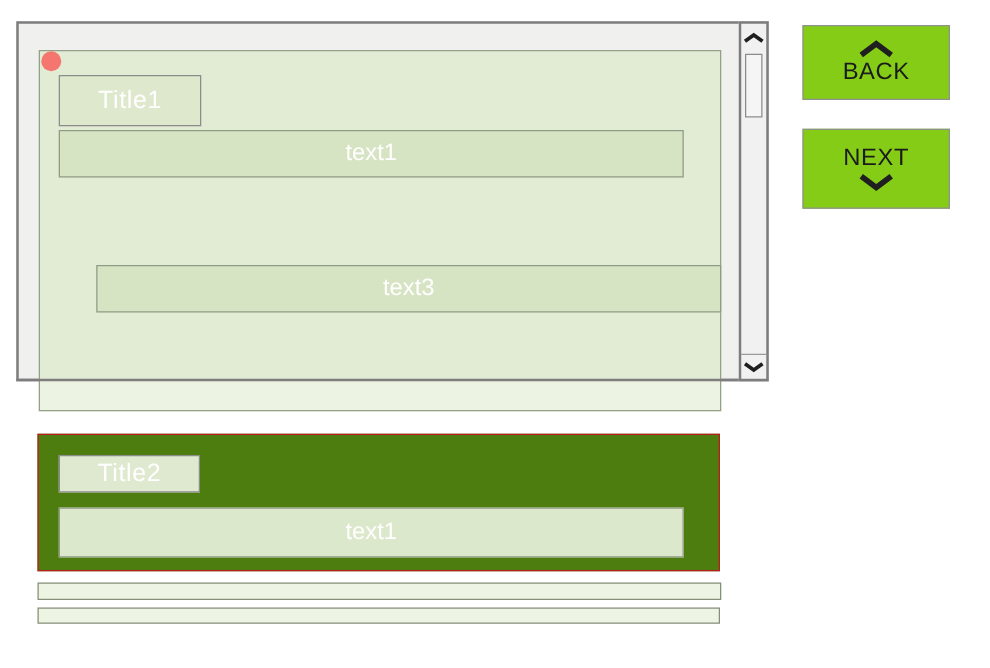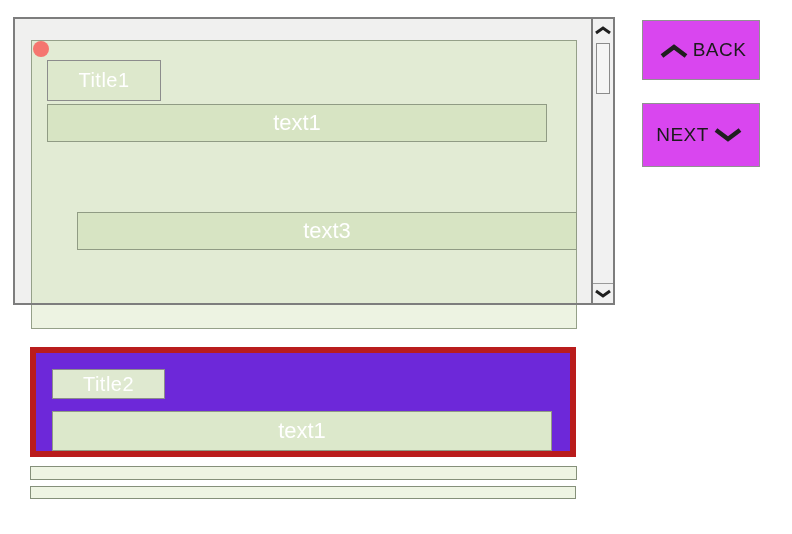--- a/index.html
+++ b/index.html
@@ -18,53 +18,53 @@
            background:#f5766f;}
 
   .title-box{position:absolute;display:flex;align-items:center;justify-content:center;
              background:#dde8cc;border:1px solid #8c8c8c;box-sizing:border-box;
              color:#ffffff;font-size:20px;letter-spacing:0.5px;}
   .t1{left:15px;top:19px;width:114px;height:41px;}
 
   .row{position:absolute;left:15px;width:500px;height:38px;
        background:#d7e4c3;border:1px solid #909b84;box-sizing:border-box;
        display:flex;align-items:center;justify-content:center;
-       color:#ffffff;font-size:22px;}
+       color:#ffffff;font-size:19px;}
   .r0{top:63px;} .r1{top:117px;} .r2{top:171px;margin-left:30px;} .r3{top:225px;}
 
   
   .viewport-bottom-line{position:absolute;left:13px;top:303px;width:602px;height:2px;
                         background:#7d7d7d;}
 
   
   .scrollbar{position:absolute;left:591px;top:17px;width:24px;height:288px;
              background:#f1f1f1;border:2px solid #7d7d7d;box-sizing:border-box;}
   .sb-btn{position:absolute;left:0;width:100%;height:22px;display:flex;
           align-items:center;justify-content:center;box-sizing:border-box;cursor:pointer;}
   .sb-up{top:0;}
   .sb-down{bottom:0;height:20px;border-top:1px solid #9a9a9a;}
   .sb-thumb{position:absolute;top:24px;left:3px;right:3px;height:51px;
             background:#f5f5f5;border:1px solid #8b8b8b;box-sizing:border-box;cursor:pointer;}
 
   
   .panel2{position:absolute;left:30px;top:347px;width:546px;height:110px;
-          background:#6d28d9;border:6px solid #b91c1c;box-sizing:border-box;}
+          background:#4d7c0f;border:1px solid #b91c1c;box-sizing:border-box;}
   .t2{left:16px;top:16px;width:113px;height:30px;background:#dfe9d0;}
   .p2row{left:16px;top:58px;width:500px;height:40px;background:#dce8cb;}
 
   
   .strip{position:absolute;left:30px;background:#eef4e3;border:1px solid #85907a;
          box-sizing:border-box;}
   .strip1{top:466px;width:547px;height:14px;}
   .strip2{top:486px;width:546px;height:13px;}
 
   
-  .nav-btn{position:absolute;left:642px;width:118px;background:#d946ef;
+  .nav-btn{position:absolute;left:642px;width:118px;background:#84cc16;
            border:1px solid #919191;box-sizing:border-box;cursor:pointer;
-           display:flex;align-items:center;justify-content:center;
+           display:flex;flex-direction:column;align-items:center;justify-content:center;
            gap:1px;color:#1b1b1b;font-size:19px;letter-spacing:0.5px;}
   .btn-back{top:20px;height:60px;}
   .btn-next{top:103px;height:64px;}
   .chev{display:block;}
 </style>
 </head>
 <body>
 
 <div id="screen">
 

